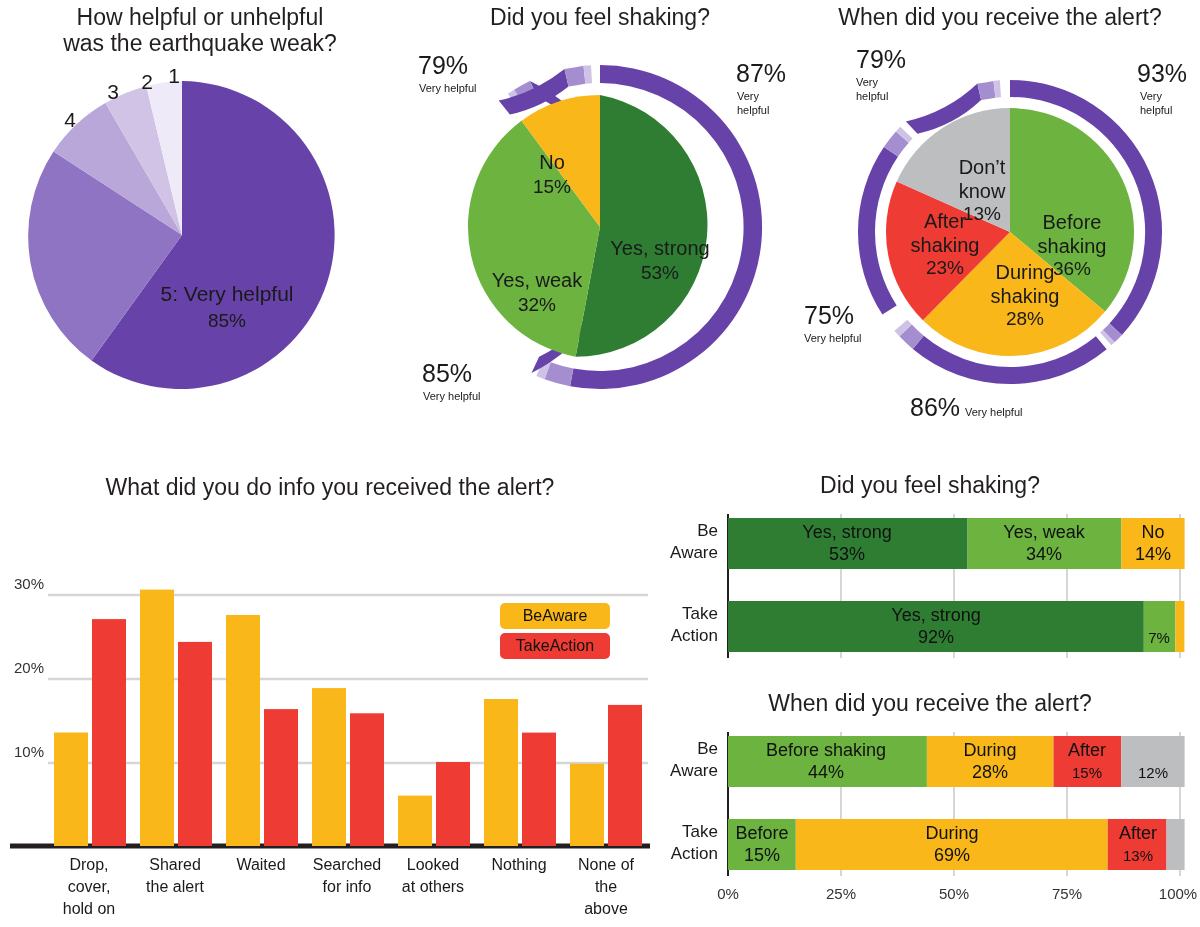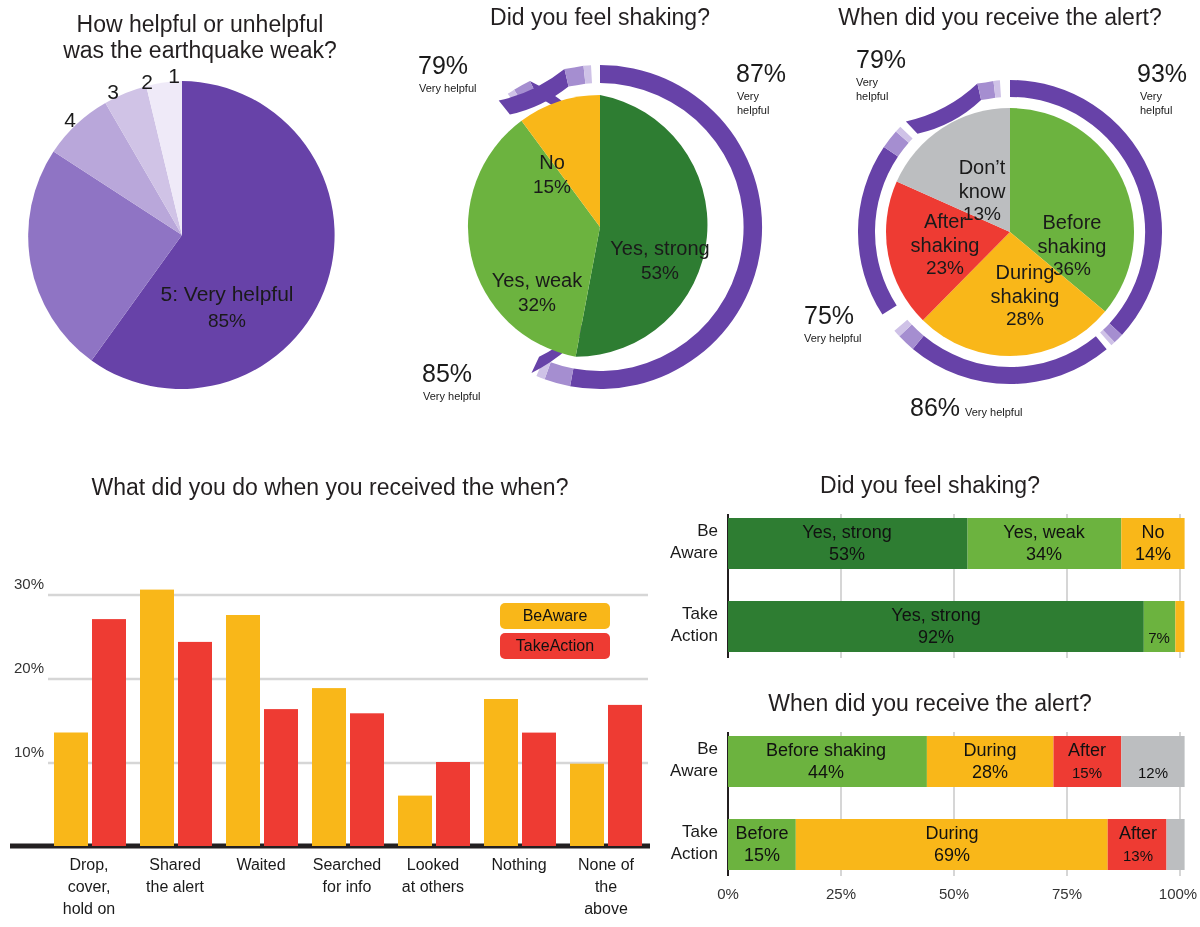--- a/index.html
+++ b/index.html
@@ -29,21 +29,21 @@
   .legend-text{font-size:16px;fill:#111;font-family:"Liberation Sans", sans-serif;}
   .seg-text{font-size:18px;fill:#111;font-family:"Liberation Sans", sans-serif;}
   .seg-text.sm{font-size:15px;}
   .tick-text{font-size:15px;fill:#333;font-family:"Liberation Sans", sans-serif;}
   .rowlab{font-size:17px;fill:#1a1a1a;font-family:"Liberation Sans", sans-serif;}
 </style>
 </head>
 <body>
 
 <div class="panel" style="left:0px;top:0px;width:400px;height:460px;">
-  <div class="title" style="padding-top:11px;">
+  <div class="title" style="padding-top:4px;">
     <div>How helpful or unhelpful</div>
     <div>was the earthquake weak?</div>
   </div>
   <svg width="400" height="400" viewBox="0 0 400 400" style="position:absolute;left:0;top:55px;">
 
     <path fill="#6742a8" d="M 182 180 L 182 26 A 154 154 0 1 1 91.5 305.6 Z"></path>
 
     <path fill="#8f74c4" d="M 182 180 L 91.5 305.6 A 154 154 0 0 1 53.5 96.5 Z"></path>
 
     <path fill="#b9a7da" d="M 182 180 L 53.5 96.5 A 154 154 0 0 1 105.4 48.0 Z"></path>
@@ -170,21 +170,21 @@
     </g>
     <g>
       <text class="ring-pct" x="56" y="26" text-anchor="start">79%</text>
       <text class="ring-sub" x="56" y="44" text-anchor="start">Very</text>
       <text class="ring-sub" x="56" y="58" text-anchor="start">helpful</text>
     </g>
   </svg>
 </div>
 
 <div class="panel" style="left:0px;top:460px;width:660px;height:467px;">
-  <div class="title" style="padding-top:14px;">What did you do when you received the when?</div>
+  <div class="title" style="padding-top:14px;">What did you do info you received the alert?</div>
 
   <svg width="660" height="420" viewBox="0 0 660 420" style="position:absolute;left:0;top:47px;">
 
     <line x1="48" y1="88" x2="648" y2="88" stroke="#d6d6d6" stroke-width="2.5"></line>
     <line x1="48" y1="172" x2="648" y2="172" stroke="#d6d6d6" stroke-width="2.5"></line>
     <line x1="48" y1="256" x2="648" y2="256" stroke="#d6d6d6" stroke-width="2.5"></line>
     <line x1="10" y1="339" x2="650" y2="339" stroke="#231f20" stroke-width="5"></line>
 
     <text class="axis-text" x="44" y="82" text-anchor="end">30%</text>
     <text class="axis-text" x="44" y="166" text-anchor="end">20%</text>

